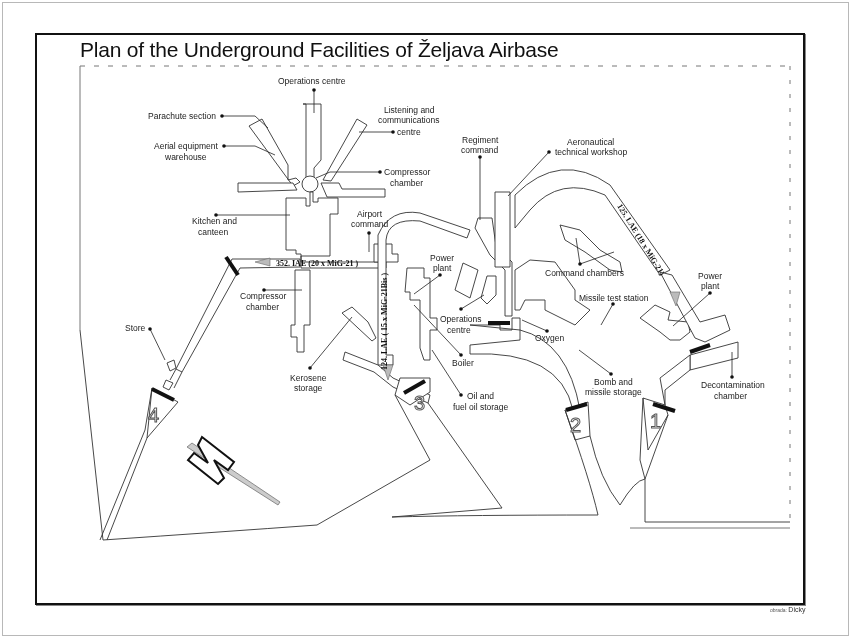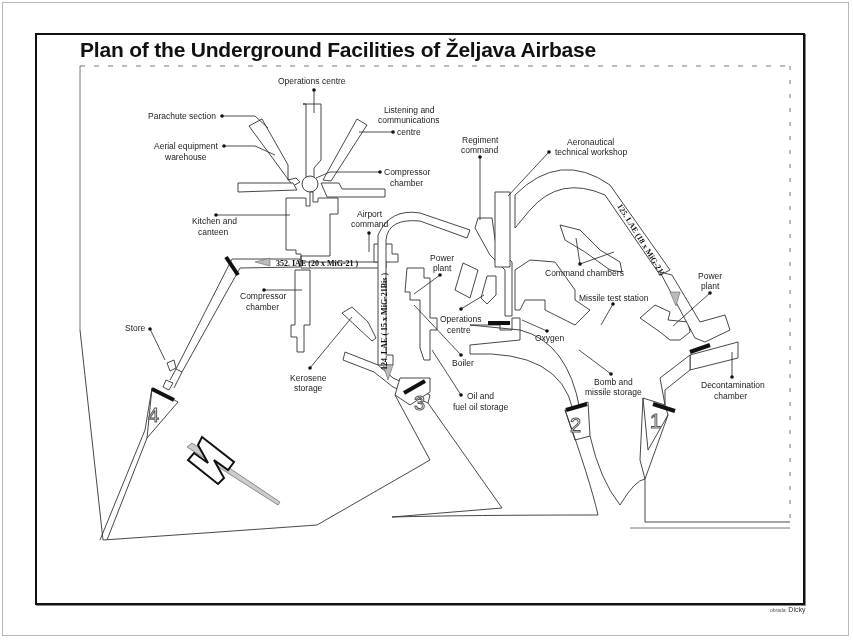--- a/index.html
+++ b/index.html
@@ -1,19 +1,19 @@
 <!DOCTYPE html>
 <html><head>
 <meta charset="utf-8">
 <style>
   html, body { margin:0; padding:0; background:#ffffff; }
   body { width:853px; height:640px; position:relative; overflow:hidden; font-family:"Liberation Sans", sans-serif; }
   .outer-frame { position:absolute; left:2px; top:2px; width:847px; height:634px; border:1px solid #b8b8b8; box-sizing:border-box; }
   .inner-frame { position:absolute; left:35px; top:33px; width:770px; height:572px; border:2px solid #111; box-sizing:border-box; box-shadow:1px 1px 0 #888; }
-  .title { position:absolute; left:80px; top:38px; font-size:21px; font-weight:bold; color:#111; white-space:nowrap; letter-spacing:-0.2px; }
+  .title { position:absolute; left:80px; top:38px; font-size:21px; font-weight:normal; color:#111; white-space:nowrap; letter-spacing:-0.2px; }
   .credit { position:absolute; left:770px; top:606px; font-size:5px; color:#555; white-space:nowrap; }
   .credit b { font-size:7px; font-weight:normal; color:#333; }
   svg.map { position:absolute; left:0; top:0; }
   .lbl { font-family:"Liberation Sans", sans-serif; font-size:8.5px; fill:#222; }
   .sq { font-family:"Liberation Serif", serif; font-size:8px; font-weight:bold; fill:#111; }
   .num { font-family:"Liberation Sans", sans-serif; font-size:20px; fill:#fff; stroke:#555; stroke-width:1; }
   .wall { fill:#fff; stroke:#333; stroke-width:0.9; }
   .line { fill:none; stroke:#333; stroke-width:0.9; }
   .lead { fill:none; stroke:#222; stroke-width:0.8; }
   .dot { fill:#111; }

